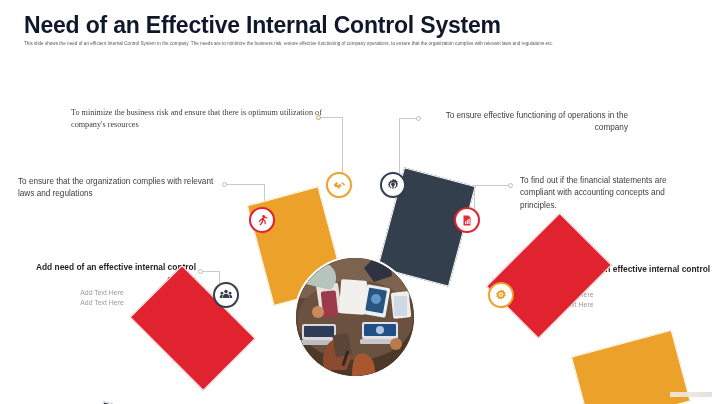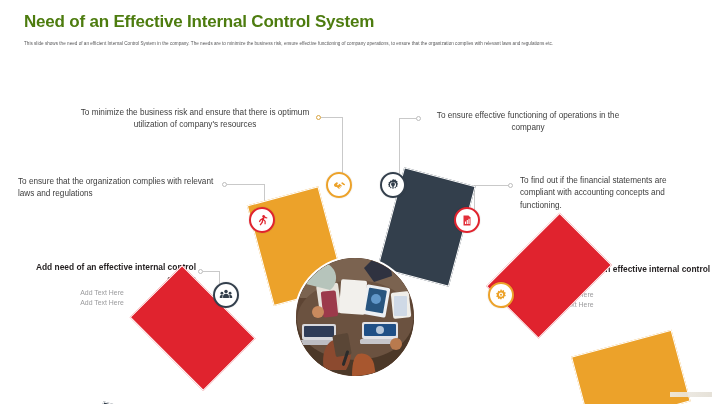--- a/index.html
+++ b/index.html
@@ -6,34 +6,34 @@
   body{
     width:720px;height:404px;overflow:hidden;background:#ffffff;
     font-family:"Liberation Sans", sans-serif;
     -webkit-font-smoothing:antialiased;
   }
   .slide{position:relative;width:720px;height:404px;background:#fff;}
 
   
   .title{
     position:absolute;left:24px;top:12px;
-    font-size:17px;font-weight:bold;color:#4d7c0f;letter-spacing:-0.2px;
+    font-size:23px;font-weight:bold;color:#0f172a;letter-spacing:-0.2px;
     white-space:nowrap;
   }
   .subtitle{
     position:absolute;left:24px;top:40px;width:670px;
     font-size:4.6px;line-height:1.55;color:#58585a;letter-spacing:.02px;
   }
 
   
   .callout{position:absolute;color:#3c3c3c;font-size:8.2px;line-height:1.5;}
 
-  .c-top-left{left:64px;top:107px;width:262px;text-align:center;}
+  .c-top-left{left:71px;top:107px;width:262px;text-align:left;font-family:Liberation Serif, serif;}
   .c-mid-left{left:18px;top:176px;width:200px;}
-  .c-top-right{left:428px;top:110px;width:200px;text-align:center;}
+  .c-top-right{left:428px;top:110px;width:200px;text-align:right;}
   .c-mid-right{left:520px;top:175px;width:182px;text-align:left;}
 
   .block{position:absolute;}
   .block .head{font-size:8.4px;font-weight:bold;color:#231f20;line-height:1.38;}
   .block .sub{font-size:6.9px;color:#9a9a9c;line-height:1.45;margin-top:3px;}
   .b-left{left:22px;top:262px;width:174px;text-align:right;}
   .b-left .sub{text-align:center;padding-right:14px;}
   .b-right{left:550px;top:264px;width:170px;text-align:left;}
 
   
@@ -94,21 +94,21 @@
 <body>
 
 <div class="slide">
 
   <div class="title">Need of an Effective Internal Control System</div>
   <div class="subtitle">This slide shows the need of an efficient Internal Control System in the company. The needs are to minimize the business risk, ensure effective functioning of company operations, to ensure that the organization complies with relevant laws and regulations etc.</div>
 
   <div class="callout c-top-left">To minimize the business risk and ensure that there is optimum utilization of company's resources</div>
   <div class="callout c-mid-left">To ensure that the organization complies with relevant laws and regulations</div>
   <div class="callout c-top-right">To ensure effective functioning of operations in the company</div>
-  <div class="callout c-mid-right">To find out if the financial statements are compliant with accounting concepts and functioning.</div>
+  <div class="callout c-mid-right">To find out if the financial statements are compliant with accounting concepts and principles.</div>
 
   <div class="dot" style="left:316px;top:115px;"></div>
   <div class="conn h" style="left:321px;top:117px;width:22px;"></div>
   <div class="conn v" style="left:342px;top:117px;height:62px;"></div>
 
   <div class="dot grey" style="left:222px;top:182px;"></div>
   <div class="conn h" style="left:227px;top:184px;width:38px;"></div>
   <div class="conn v" style="left:264px;top:184px;height:44px;"></div>
 
   <div class="dot grey" style="left:198px;top:269px;"></div>

